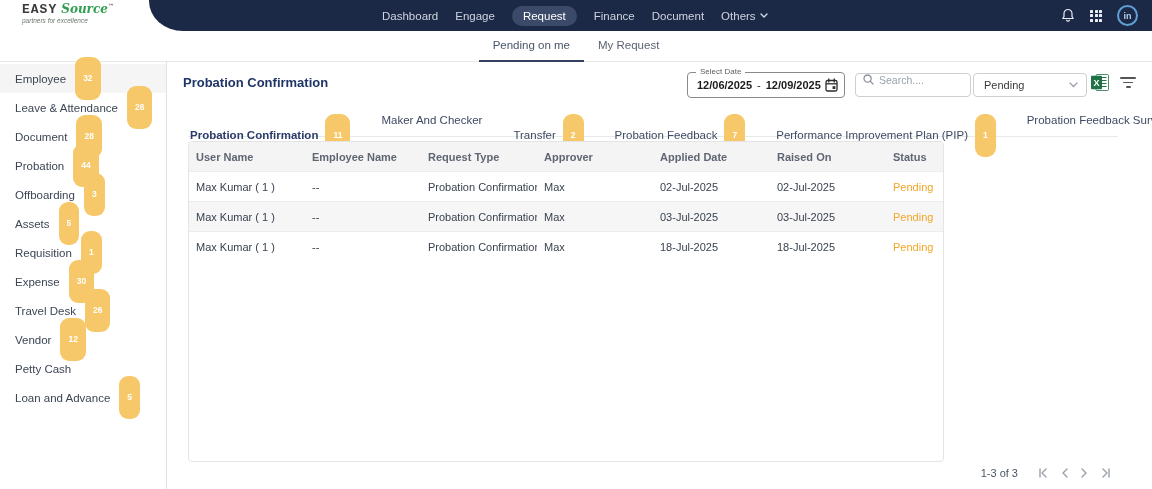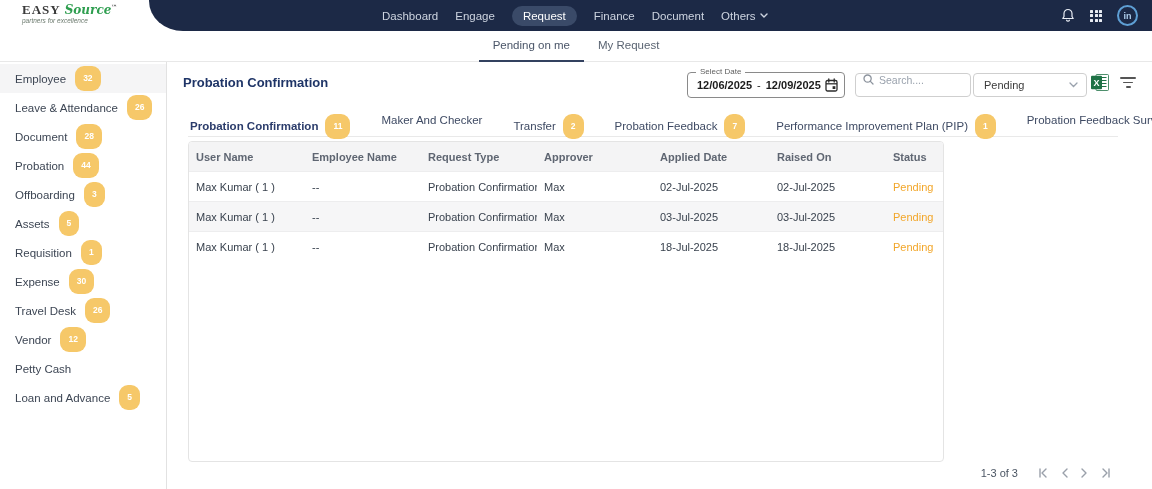--- a/index.html
+++ b/index.html
@@ -7,21 +7,21 @@
     font-family:"Liberation Sans", sans-serif; }
   .page { position:relative; width:1152px; height:489px; background:#fff; }
 
   
   .topbar { position:absolute; top:0; left:0; width:1152px; height:31px; background:#fff; }
   .topbar-navy { position:absolute; top:0; left:149px; right:0; height:31px;
     background:#1C2946; border-bottom-left-radius:34px 30px;
     display:flex; align-items:center; }
   .logo { position:absolute; top:3px; left:22px; line-height:1.05; }
   .logo-row { display:flex; align-items:baseline; gap:4px; }
-  .logo-primary { font-family:Liberation Serif, serif; font-weight:bold; font-size:13px; color:#3a3a3a; letter-spacing:1px; }
+  .logo-primary { font-family:Liberation Mono, monospace; font-weight:bold; font-size:13px; color:#3a3a3a; letter-spacing:1px; }
   .logo-script { font-family:"DejaVu Serif", serif; font-style:italic; font-weight:bold; font-size:12px; color:#2e9e4f; }
   .logo-tm { font-size:6px; color:#3a3a3a; vertical-align:super; }
   .logo-tagline { font-size:6.5px; font-style:italic; color:#6c7a6e; margin-top:1px; }
   .nav-menu { position:absolute; left:382px; top:0; height:31px; display:flex; align-items:center; gap:17px; }
   .nav-item { font-size:11.5px; color:#cdd4e0; cursor:pointer; white-space:nowrap; }
   .nav-item.active { background:#3A4A68; color:#fff; padding:4px 11px; border-radius:10px; }
   .nav-item-others { display:flex; align-items:center; gap:4px; }
   .nav-icons { position:absolute; right:14px; top:0; height:31px; display:flex; align-items:center; gap:15px; }
   .icon-btn { display:flex; align-items:center; justify-content:center; cursor:pointer; }
   .grid-icon { display:grid; grid-template-columns:repeat(3,3px); grid-template-rows:repeat(3,3px); gap:1.5px; }
@@ -36,21 +36,21 @@
   .subtab { font-size:11.5px; color:#5a6472; padding:0 14px; line-height:29px; height:31px; cursor:pointer; }
   .subtab.active { border-bottom:2px solid #33415f; color:#4a5568; }
 
   
   .sidebar { position:absolute; top:62px; left:0; width:167px; height:427px; background:#fff;
     border-right:1px solid #e2e2e2; padding-top:2px; }
   .side-item { height:29px; display:flex; align-items:center; gap:9px; padding-left:15px; cursor:pointer; }
   .side-item.selected { background:#f5f5f6; }
   .side-label { font-size:11.5px; color:#3d4654; }
   .badge { background:#F6C869; color:#fff; font-size:8.5px; font-weight:bold;
-    padding:8px 8px; border-radius:9px; line-height:1; }
+    padding:17px 8px; border-radius:9px; line-height:1; }
 
   
   .main { position:absolute; top:62px; left:167px; width:985px; height:427px; background:#fff; }
   .page-title { position:absolute; top:13px; left:16px; font-size:13px; font-weight:bold; color:#1f3567; }
 
   .date-field { position:absolute; top:10px; left:520px; width:158px; height:26px;
     border:1px solid #8a8a8a; border-radius:4px; display:flex; align-items:center;
     padding:0 6px 0 9px; gap:4px; }
   .date-legend { position:absolute; top:-6px; left:8px; background:#fff; padding:0 4px;
     font-size:8px; color:#5f5f5f; }

